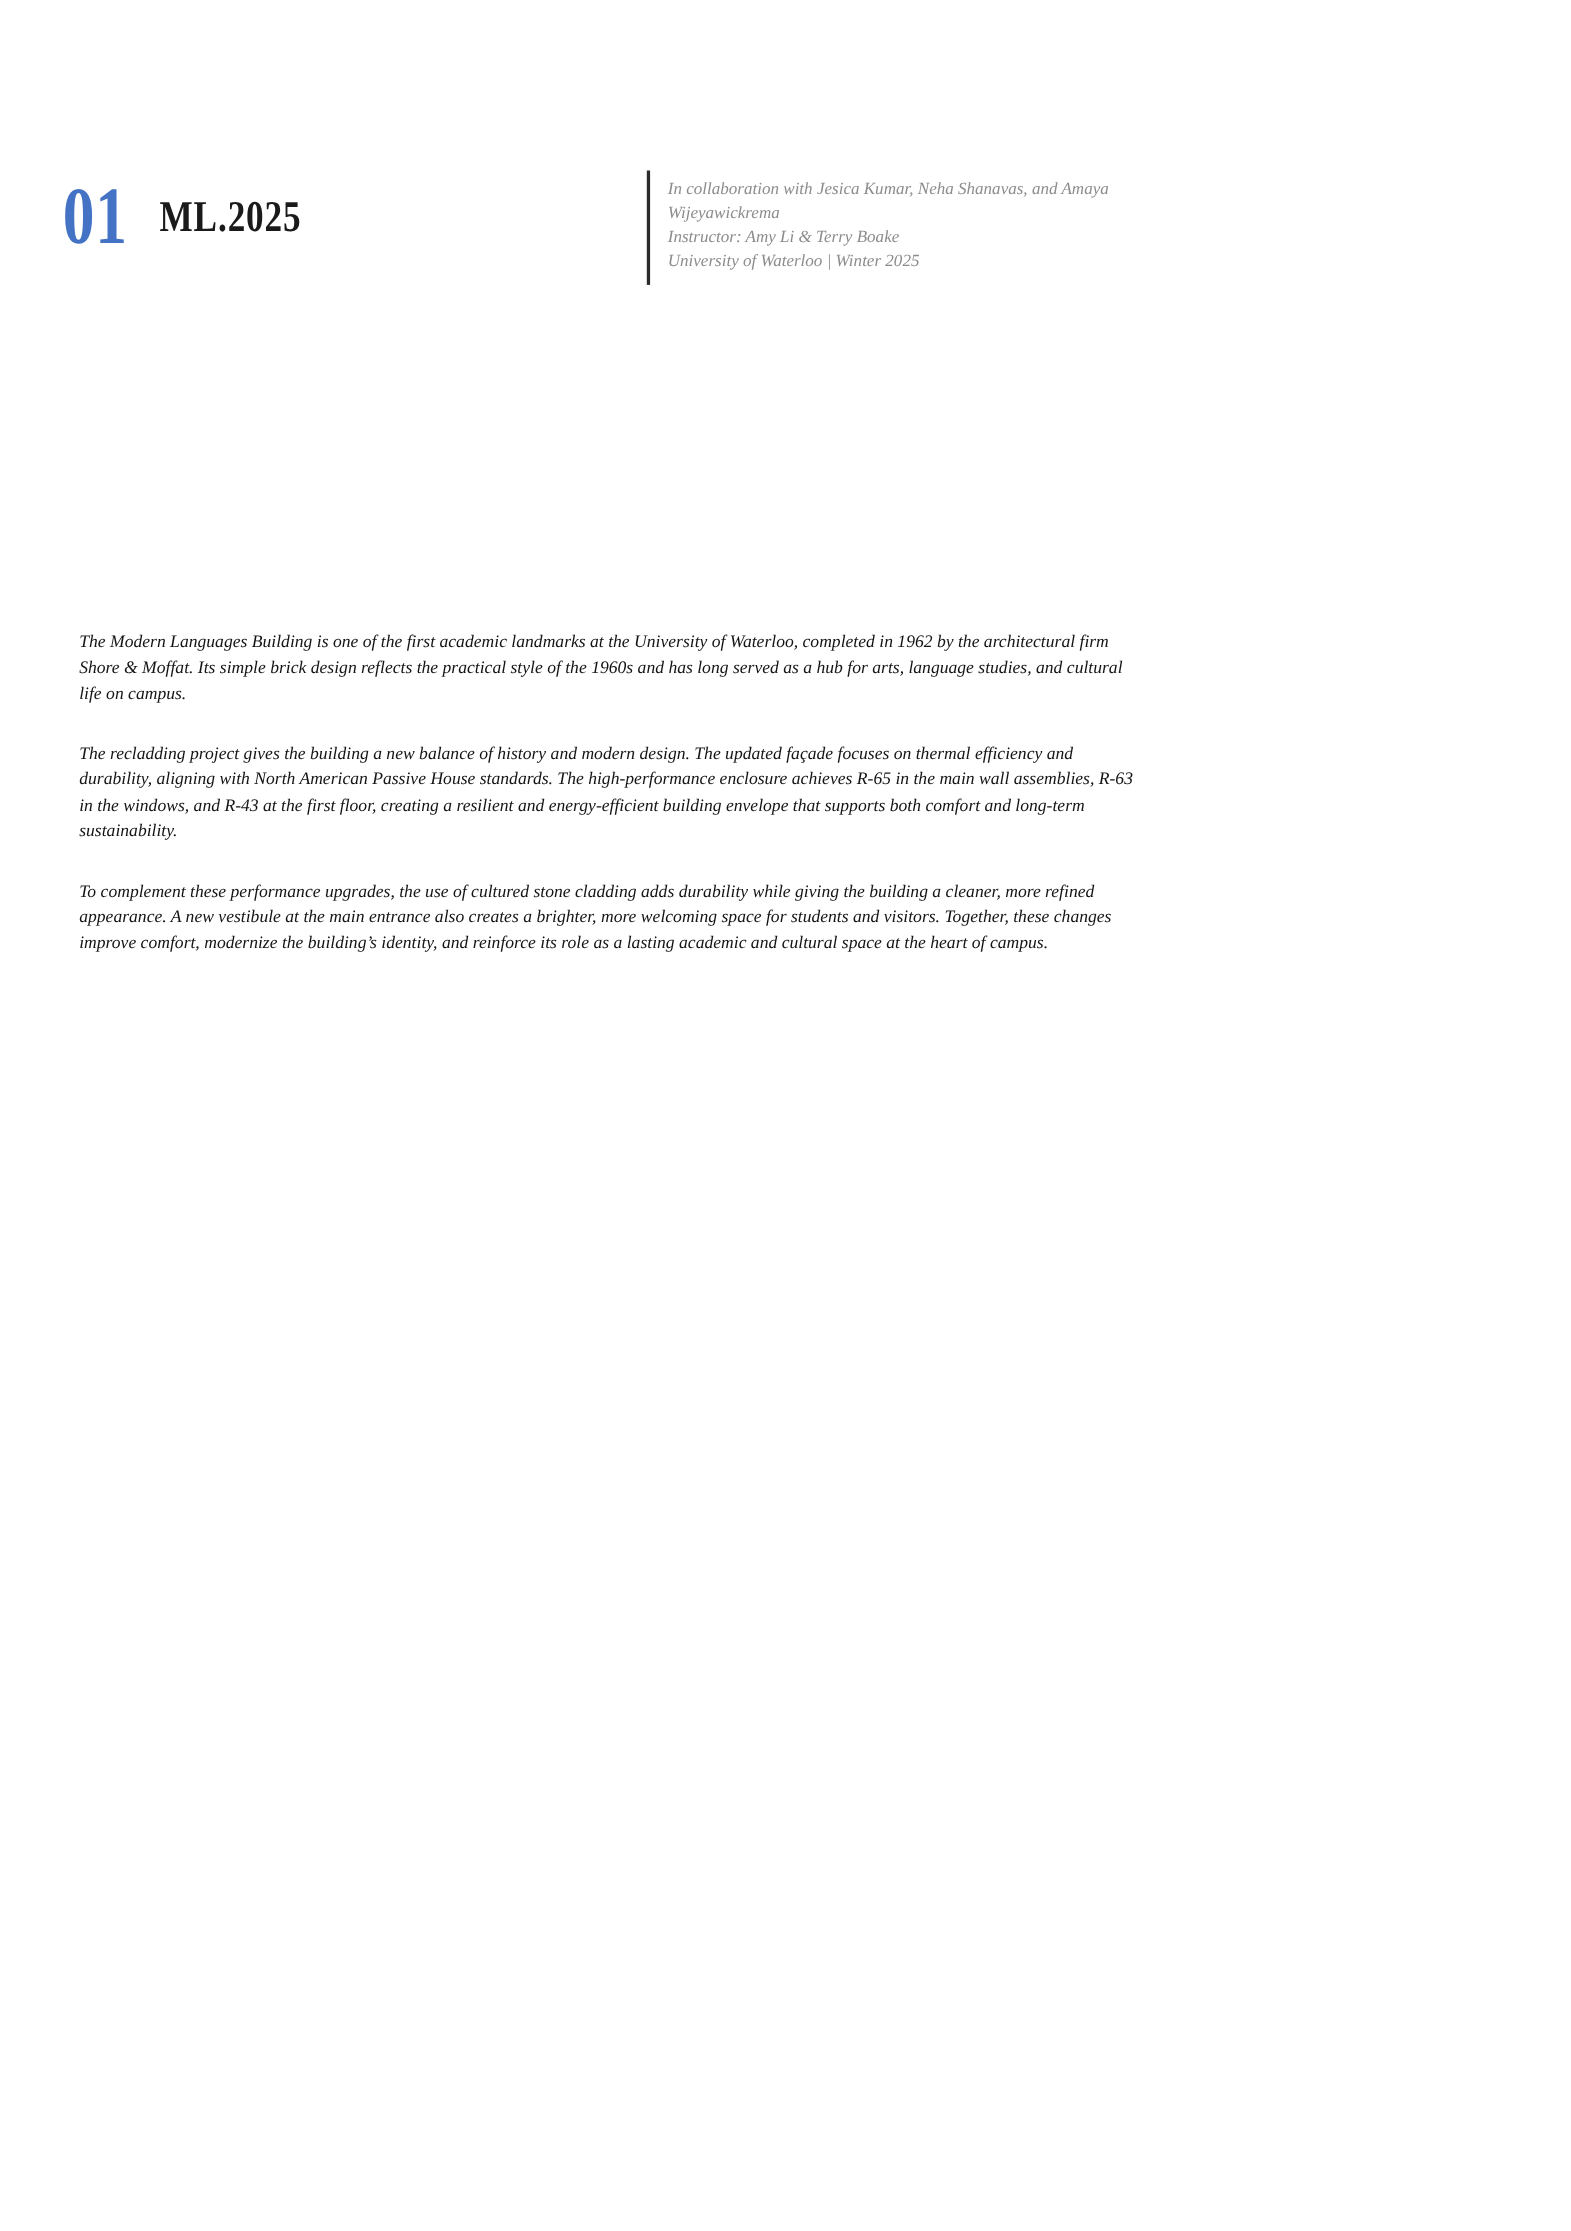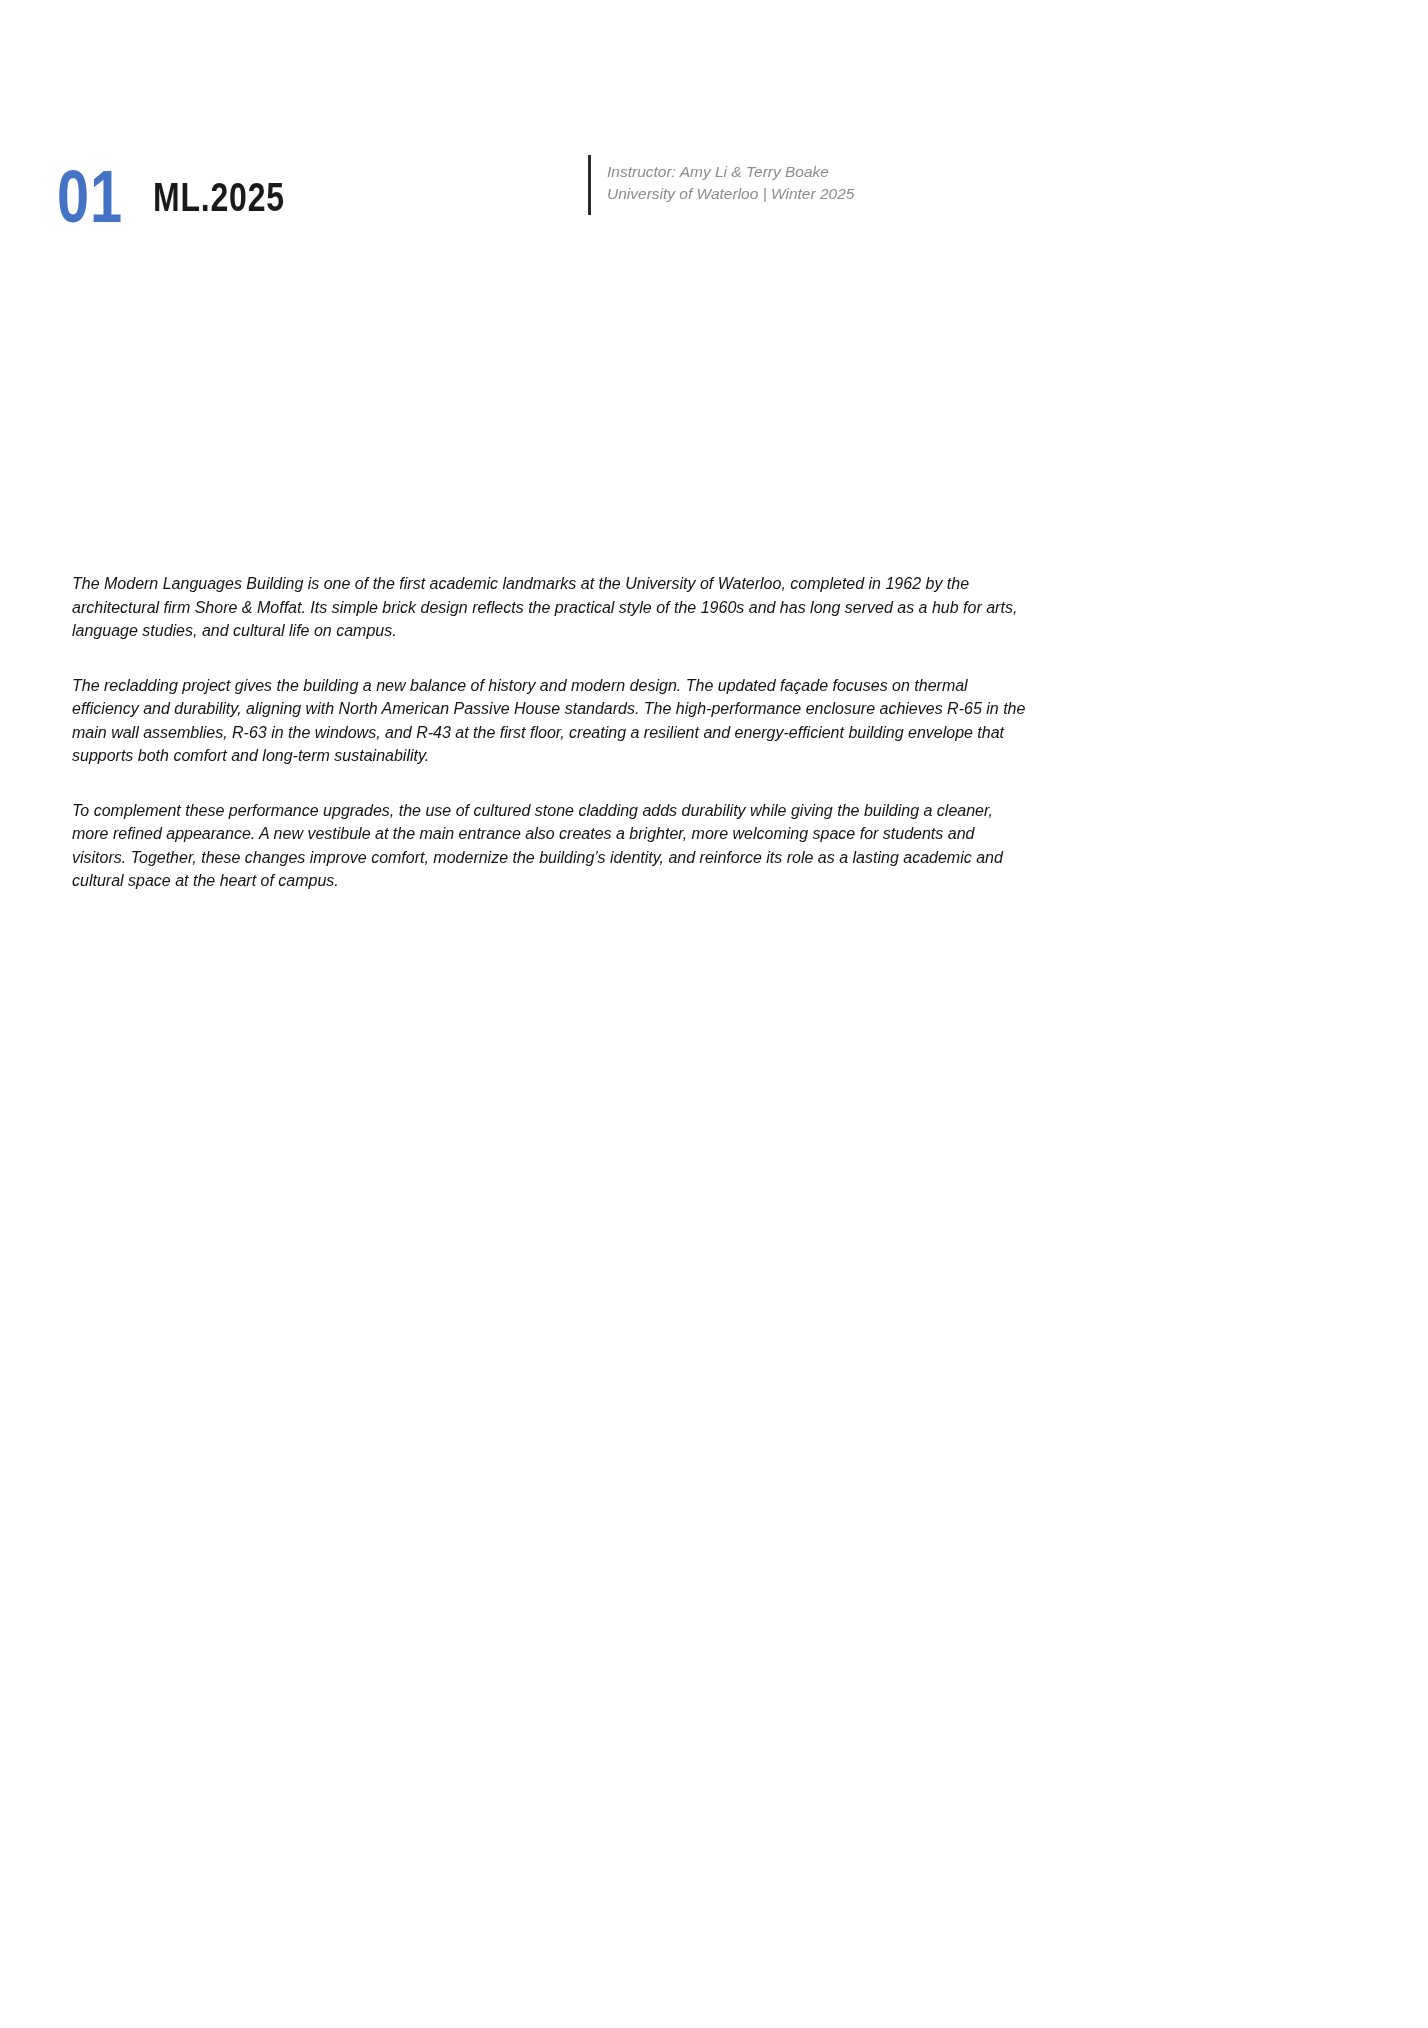--- a/index.html
+++ b/index.html
@@ -6,21 +6,21 @@
     margin: 0;
     padding: 0;
     background: #ffffff;
   }
   .page {
     position: relative;
     width: 1428px;
     height: 2028px;
     background: #ffffff;
     overflow: hidden;
-    font-family: Liberation Sans, sans-serif;
+    font-family: Liberation Serif, serif;
   }
 
   
   .title-group {
     position: absolute;
     left: 57px;
     top: 160px;
     display: flex;
     align-items: center;
     gap: 26px;
@@ -83,20 +83,21 @@
 
 <div class="page">
 
   <header>
     <div class="title-group">
       <span class="page-num">01</span>
       <span class="project-code">ML.2025</span>
     </div>
 
     <div class="attribution">
+      <div class="attr-line">In collaboration with Jesica Kumar, Neha Shanavas, and Amaya Wijeyawickrema</div>
       <div class="attr-line">Instructor: Amy Li &amp; Terry Boake</div>
       <div class="attr-line">University of Waterloo | Winter 2025</div>
     </div>
   </header>
 
   <main class="body-text">
     <p>The Modern Languages Building is one of the first academic landmarks at the University of Waterloo, completed in 1962 by the architectural firm Shore &amp; Moffat. Its simple brick design reflects the practical style of the 1960s and has long served as a hub for arts, language studies, and cultural life on campus.</p>
     <p>The recladding project gives the building a new balance of history and modern design. The updated façade focuses on thermal efficiency and durability, aligning with North American Passive House standards. The high-performance enclosure achieves R-65 in the main wall assemblies, R-63 in the windows, and R-43 at the first floor, creating a resilient and energy-efficient building envelope that supports both comfort and long-term sustainability.</p>
     <p>To complement these performance upgrades, the use of cultured stone cladding adds durability while giving the building a cleaner, more refined appearance. A new vestibule at the main entrance also creates a brighter, more welcoming space for students and visitors. Together, these changes improve comfort, modernize the building’s identity, and reinforce its role as a lasting academic and cultural space at the heart of campus.</p>
   </main>

